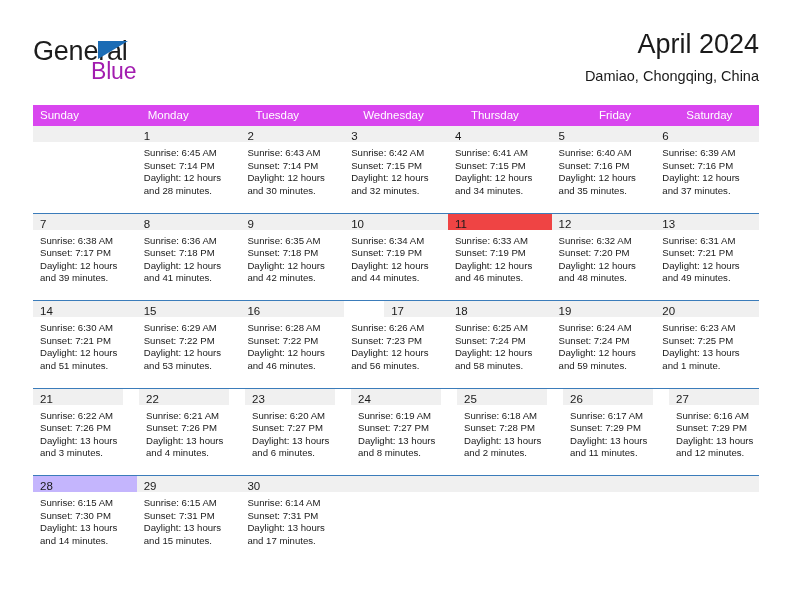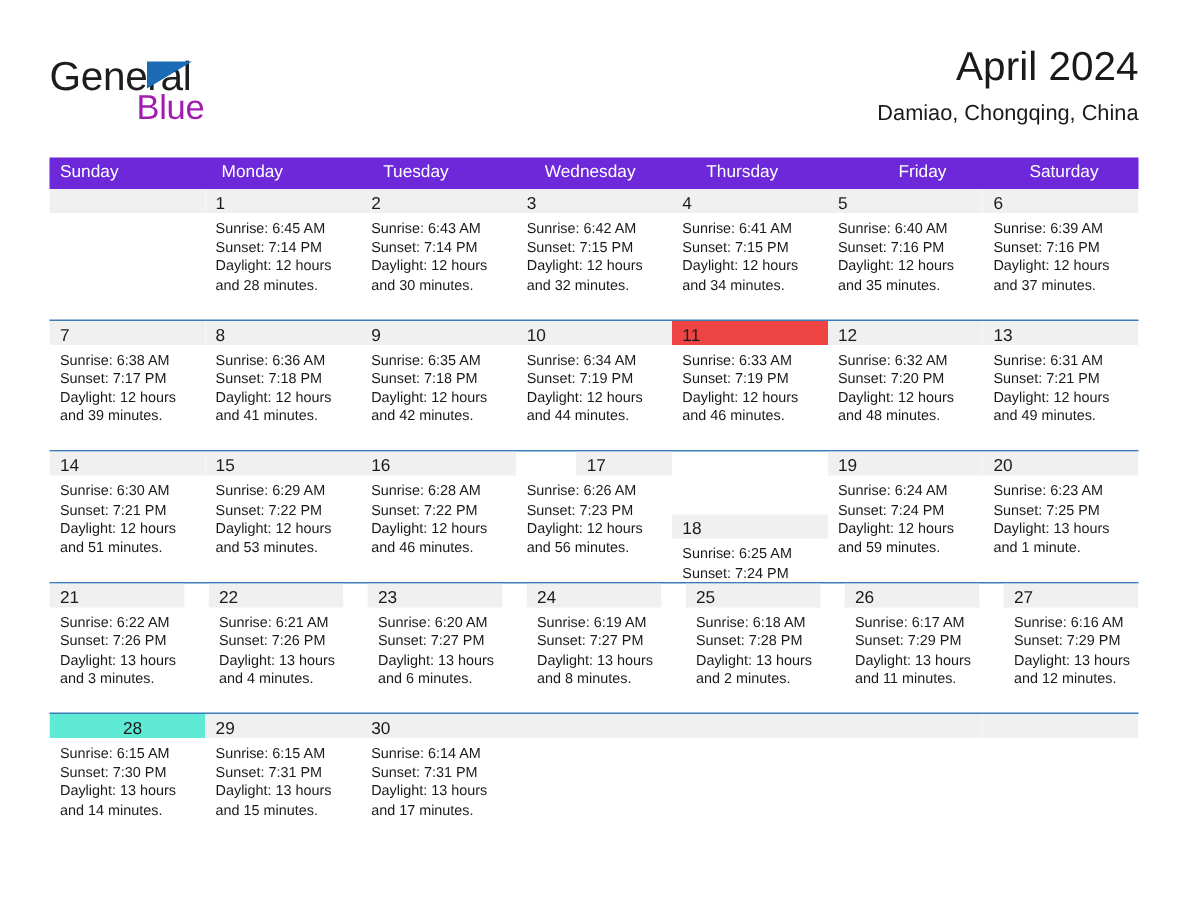--- a/index.html
+++ b/index.html
@@ -156,21 +156,21 @@
     </div>
 
     <div class="title-block">
       <div class="cal-title">April 2024</div>
       <div class="cal-subtitle">Damiao, Chongqing, China</div>
     </div>
 
   </div>
 
   <div class="calendar">
-    <div class="dow-row" style="background: #6d28d9; gap: 28px;">
+    <div class="dow-row" style="background: #d946ef; gap: 28px;">
       <div class="dow" style="color: rgb(255, 255, 255);">Sunday</div>
       <div class="dow" style="color: rgb(255, 255, 255);">Monday</div>
       <div class="dow" style="color: rgb(255, 255, 255);">Tuesday</div>
       <div class="dow" style="color: rgb(255, 255, 255);">Wednesday</div>
       <div class="dow" style="color: rgb(255, 255, 255);">Thursday</div>
       <div class="dow" style="color: rgb(255, 255, 255); text-align: center;">Friday</div>
       <div class="dow" style="color: rgb(255, 255, 255);">Saturday</div>
     </div>
     <div id="weeks-container">
         <div class="week">
@@ -334,21 +334,21 @@
           <div class="cell">
             <div class="daynum-band" style="background: rgb(240, 240, 240); margin-left: 40px;"><span class="daynum">17</span></div>
             <div class="cell-body">
               <div class="cell-line">Sunrise: 6:26 AM</div>
               <div class="cell-line">Sunset: 7:23 PM</div>
               <div class="cell-line">Daylight: 12 hours</div>
               <div class="cell-line">and 56 minutes.</div>
             </div>
           </div>
           <div class="cell">
-            <div class="daynum-band" style="background: rgb(240, 240, 240); margin-top: 42px;"><span class="daynum">18</span></div>
+            <div class="daynum-band" style="background: rgb(240, 240, 240);"><span class="daynum">18</span></div>
             <div class="cell-body">
               <div class="cell-line">Sunrise: 6:25 AM</div>
               <div class="cell-line">Sunset: 7:24 PM</div>
               <div class="cell-line">Daylight: 12 hours</div>
               <div class="cell-line">and 58 minutes.</div>
             </div>
           </div>
           <div class="cell">
             <div class="daynum-band" style="background: rgb(240, 240, 240);"><span class="daynum">19</span></div>
             <div class="cell-body">
@@ -428,21 +428,21 @@
             <div class="cell-body">
               <div class="cell-line">Sunrise: 6:16 AM</div>
               <div class="cell-line">Sunset: 7:29 PM</div>
               <div class="cell-line">Daylight: 13 hours</div>
               <div class="cell-line">and 12 minutes.</div>
             </div>
           </div>
         </div>
         <div class="week" style="border-top-color: rgb(59, 124, 186);">
           <div class="cell">
-            <div class="daynum-band" style="background: #5eead4; text-align: center;"><span class="daynum">28</span></div>
+            <div class="daynum-band" style="background: #c4b5fd;"><span class="daynum">28</span></div>
             <div class="cell-body">
               <div class="cell-line">Sunrise: 6:15 AM</div>
               <div class="cell-line">Sunset: 7:30 PM</div>
               <div class="cell-line">Daylight: 13 hours</div>
               <div class="cell-line">and 14 minutes.</div>
             </div>
           </div>
           <div class="cell">
             <div class="daynum-band" style="background: rgb(240, 240, 240);"><span class="daynum">29</span></div>
             <div class="cell-body">

